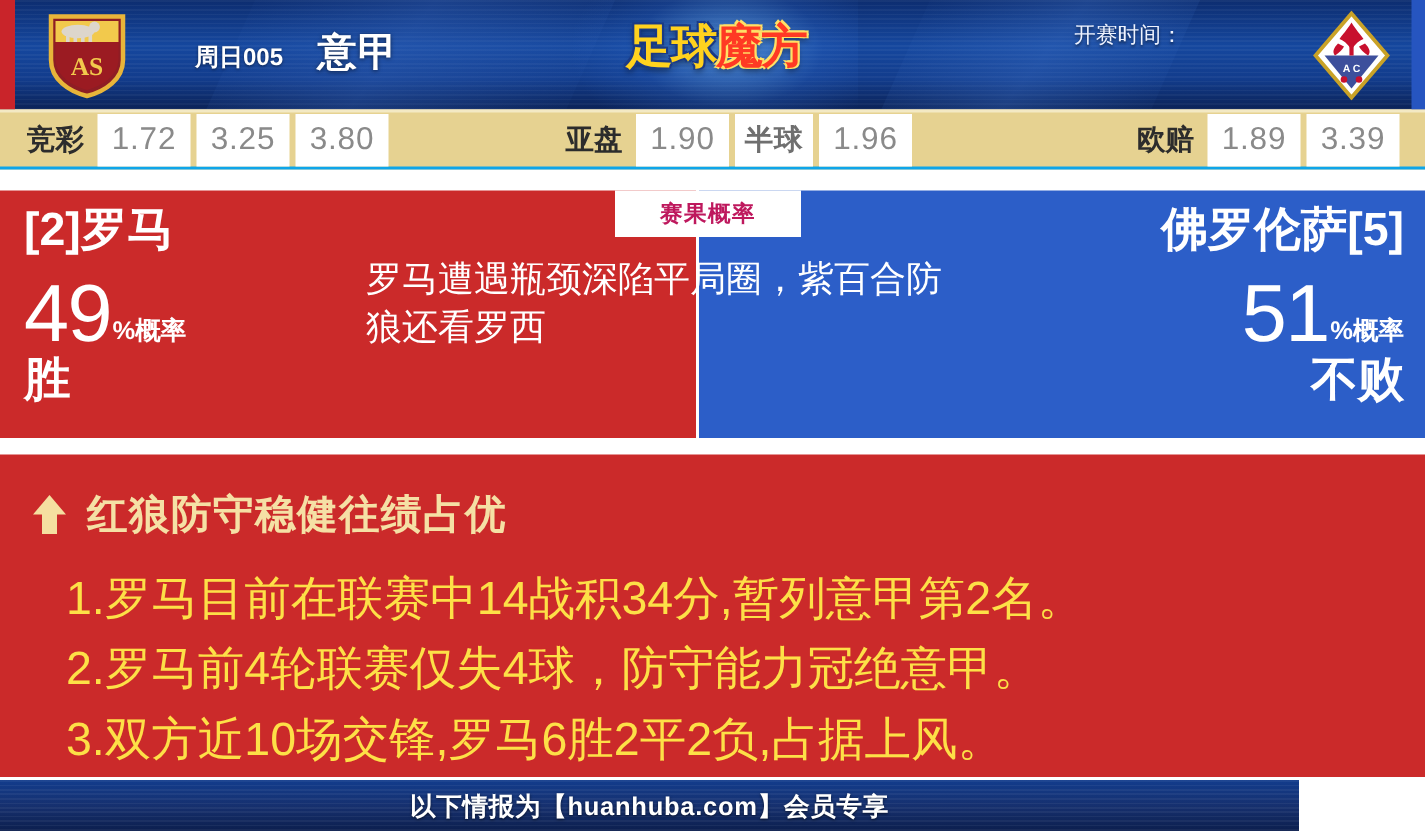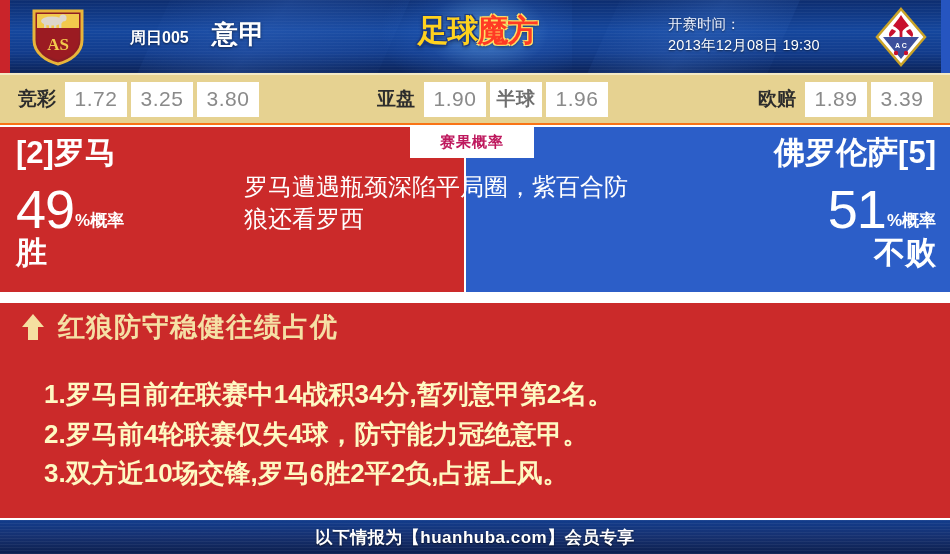--- a/index.html
+++ b/index.html
@@ -142,37 +142,38 @@
     position: absolute;
     left: 668px; top: 14px;
     z-index: 5;
     line-height: 1.45;
   }
   .kickoff-label {
     font-size: 14.5px;
     color: #eef3ff;
     text-shadow: 0 1px 2px rgba(0,0,0,0.55);
     display: block;
+    margin-left: 48px;
   }
   .kickoff-value {
     font-size: 14.5px;
     color: #ffffff;
     text-shadow: 0 1px 2px rgba(0,0,0,0.55);
     display: block;
     letter-spacing: 0.2px;
   }
 
   
   .odds-bar {
     position: absolute;
     left: 0; top: 73px;
-    width: 950px; height: 52px;
+    width: 950px; height: 40px;
     background: #e6d291;
     border-top: 2px solid #f3e9c4;
-    border-bottom: 2px solid #f97316;
+    border-bottom: 2px solid #0ea5e9;
     box-sizing: border-box;
     display: flex;
     align-items: center;
   }
   .odds-group {
     display: flex;
     align-items: center;
     gap: 4px;
     height: 35px;
   }
@@ -294,21 +295,21 @@
   
   .analysis {
     position: absolute;
     left: 0; top: 303px;
     width: 950px; height: 215px;
     background: #cb2a2a;
     color: #ffffff;
   }
   .analysis-title {
     position: absolute;
-    left: 22px; top: 6px;
+    left: 22px; top: 22px;
     display: flex;
     align-items: center;
     gap: 14px;
   }
   .arrow-up {
     width: 0; height: 0;
     position: relative;
     width: 22px; height: 26px;
   }
   .arrow-up .head {
@@ -331,33 +332,33 @@
     color: #f5e0a5;
     letter-spacing: 1px;
   }
   .analysis-list {
     position: absolute;
     left: 44px; top: 72px;
     margin: 0; padding: 0;
     list-style: none;
   }
   .analysis-list li {
-    font-size: 26px;
-    font-weight: bold;
-    color: #fef9c3;
+    font-size: 31px;
+    font-weight: normal;
+    color: #fde047;
     line-height: 1.52;
     letter-spacing: 0px;
     white-space: nowrap;
   }
 
   
   .footer {
     position: absolute;
     left: 0; top: 518px;
-    width: 950px; height: 36px;
+    width: 866px; height: 36px;
     background: linear-gradient(180deg, #123c8c 0%, #16306f 50%, #0c1f4e 100%);
     border-top: 2px solid #ffffff;
     box-sizing: border-box;
     display: flex;
     align-items: center;
     justify-content: center;
   }
   .footer-texture {
     position: absolute;
     left: 0; top: 0; right: 0; bottom: 0;
@@ -401,21 +402,20 @@
       <span class="league-name">意甲</span>
     </div>
 
     <div class="brand-logo">
       <div class="brand-glow"></div>
       <div class="brand-text"><span>足球</span><span class="hot">魔方</span></div>
     </div>
 
     <div class="kickoff">
       <span class="kickoff-label">开赛时间：</span>
-      <span class="kickoff-value">2013年12月08日 19:30</span>
     </div>
 
     <svg class="away-crest" viewBox="0 0 52 60">
       <path d="M26 2 L50 30 L26 58 L2 30 Z" fill="#ffffff" stroke="#c9a227" stroke-width="2.5"></path>
       <path d="M26 6 L46 30 L26 54 L6 30 Z" fill="#ffffff"></path>
       <path d="M26 30 L44 30 L26 52 L8 30 Z" fill="#3d4f9c"></path>
       <path d="M26 8 C23 13 20 16 18 19 C21 20 23 22 26 26 C29 22 31 20 34 19 C32 16 29 13 26 8 Z" fill="#c8102e"></path>
       <rect x="24.6" y="17" width="2.8" height="13" fill="#c8102e"></rect>
       <path d="M17 22 C14 25 13 28 15 30 C18 28 20 26 21 24 Z" fill="#c8102e"></path>
       <path d="M35 22 C38 25 39 28 37 30 C34 28 32 26 31 24 Z" fill="#c8102e"></path>

